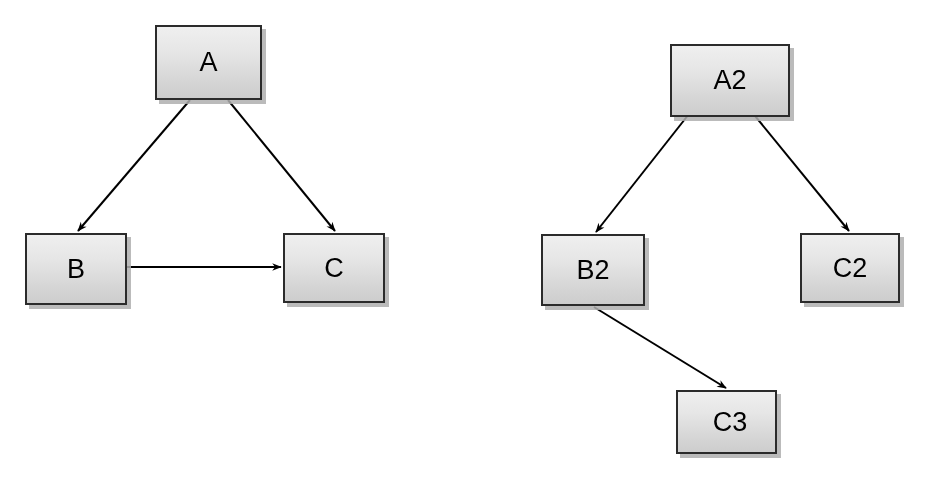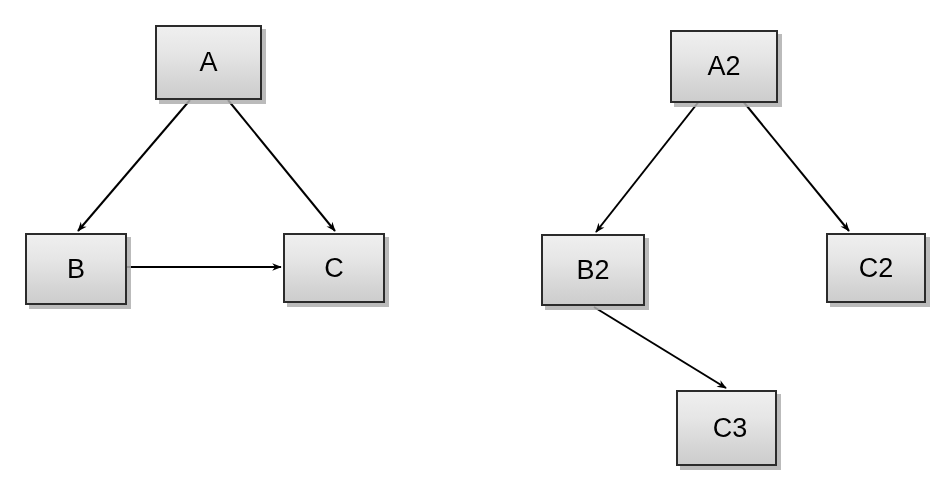--- a/index.html
+++ b/index.html
@@ -71,27 +71,27 @@
   <div id="nodes-group">
       <div class="graph-node" style="left: 155px; top: 25px; width: 107px; height: 75px;">
         <span class="node-label">A</span>
       </div>
       <div class="graph-node" style="left: 25px; top: 233px; width: 102px; height: 72px;">
         <span class="node-label">B</span>
       </div>
       <div class="graph-node" style="left: 283px; top: 233px; width: 102px; height: 70px;">
         <span class="node-label">C</span>
       </div>
-      <div class="graph-node" style="left: 670px; top: 30px; width: 108px; height: 73px;">
+      <div class="graph-node" style="left: 670px; top: 44px; width: 120px; height: 73px;">
         <span class="node-label">A2</span>
       </div>
       <div class="graph-node" style="left: 541px; top: 234px; width: 104px; height: 72px;">
         <span class="node-label">B2</span>
       </div>
-      <div class="graph-node" style="left: 800px; top: 233px; width: 100px; height: 70px; margin-left: 26px;">
+      <div class="graph-node" style="left: 800px; top: 233px; width: 100px; height: 70px;">
         <span class="node-label">C2</span>
       </div>
-      <div class="graph-node" style="left: 676px; top: 390px; width: 101px; height: 76px; padding-left: 7px;">
+      <div class="graph-node" style="left: 676px; top: 390px; width: 101px; height: 64px; padding-left: 7px;">
         <span class="node-label">C3</span>
       </div>
     </div>
 
 </div>
 
 </body></html>

